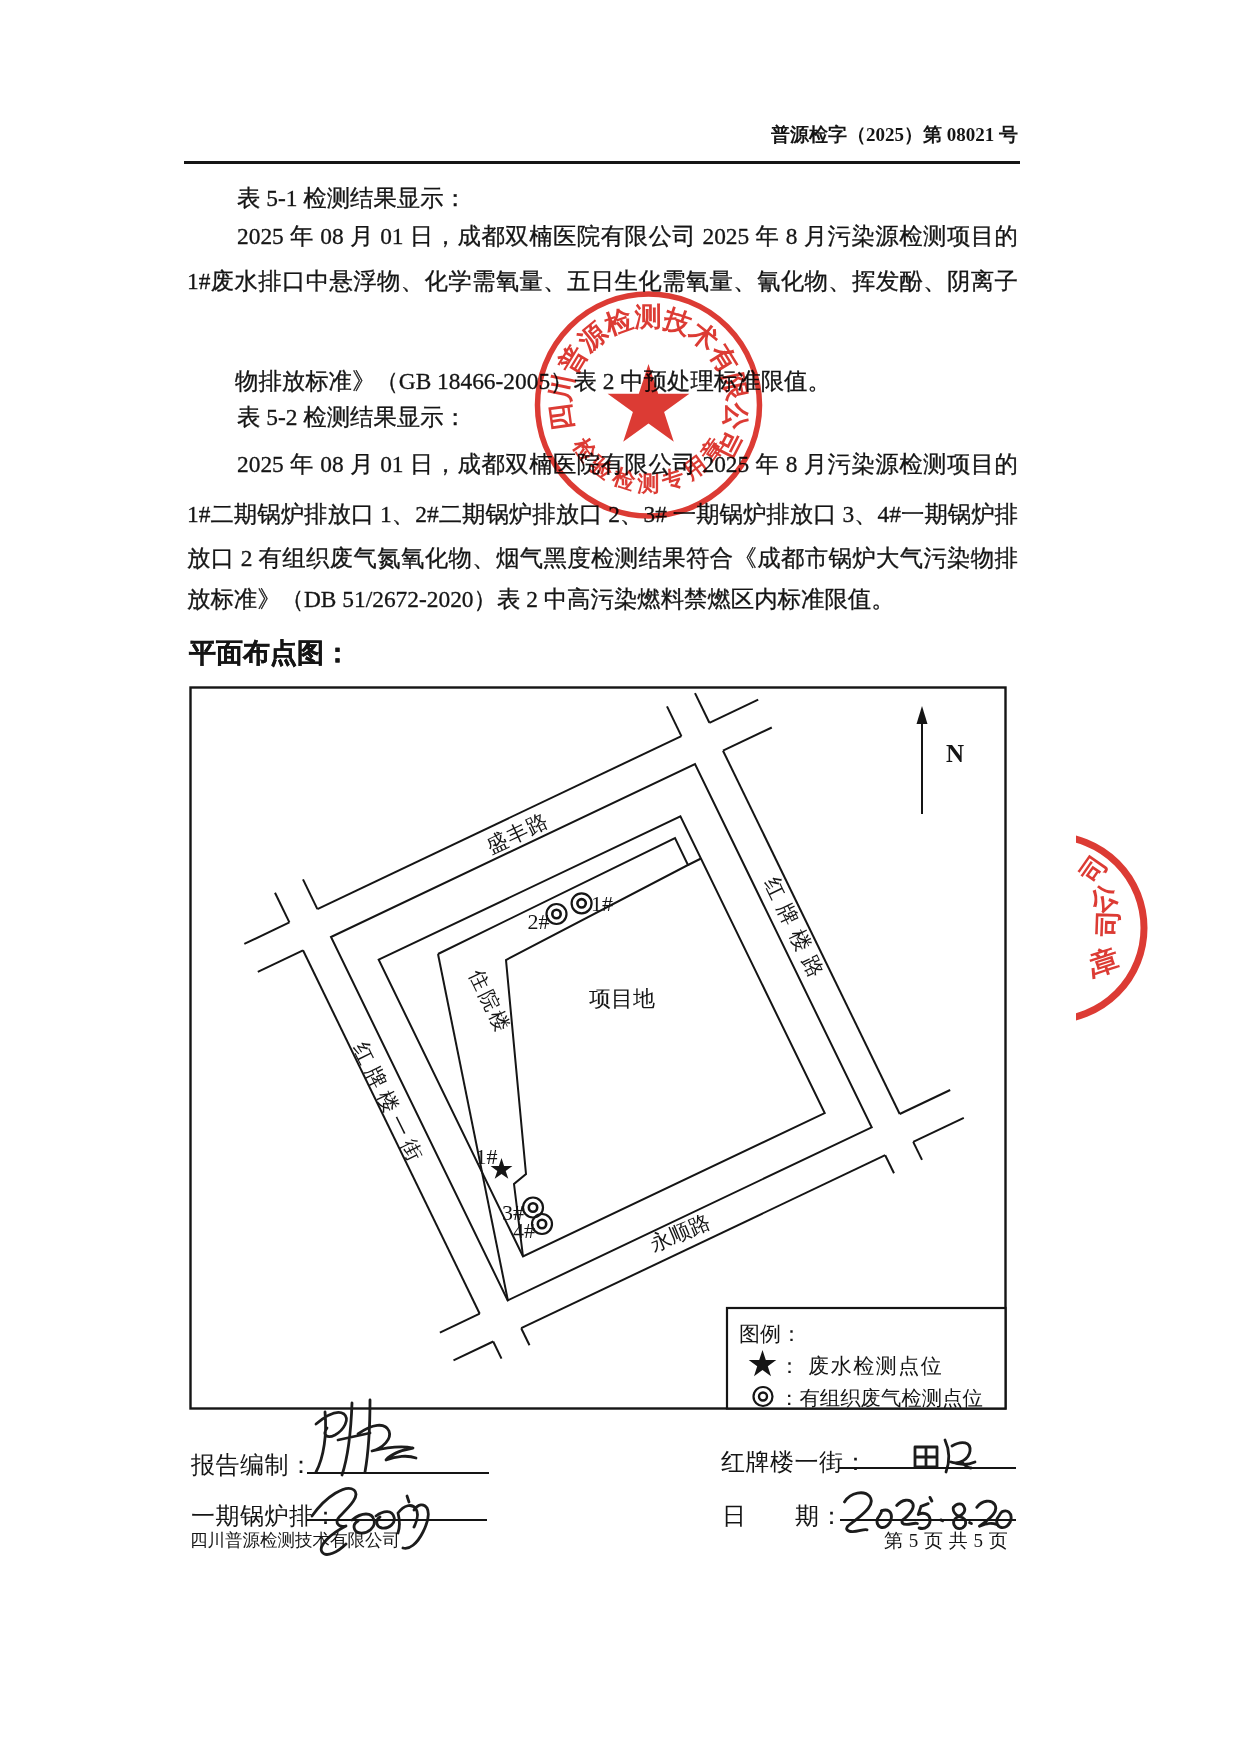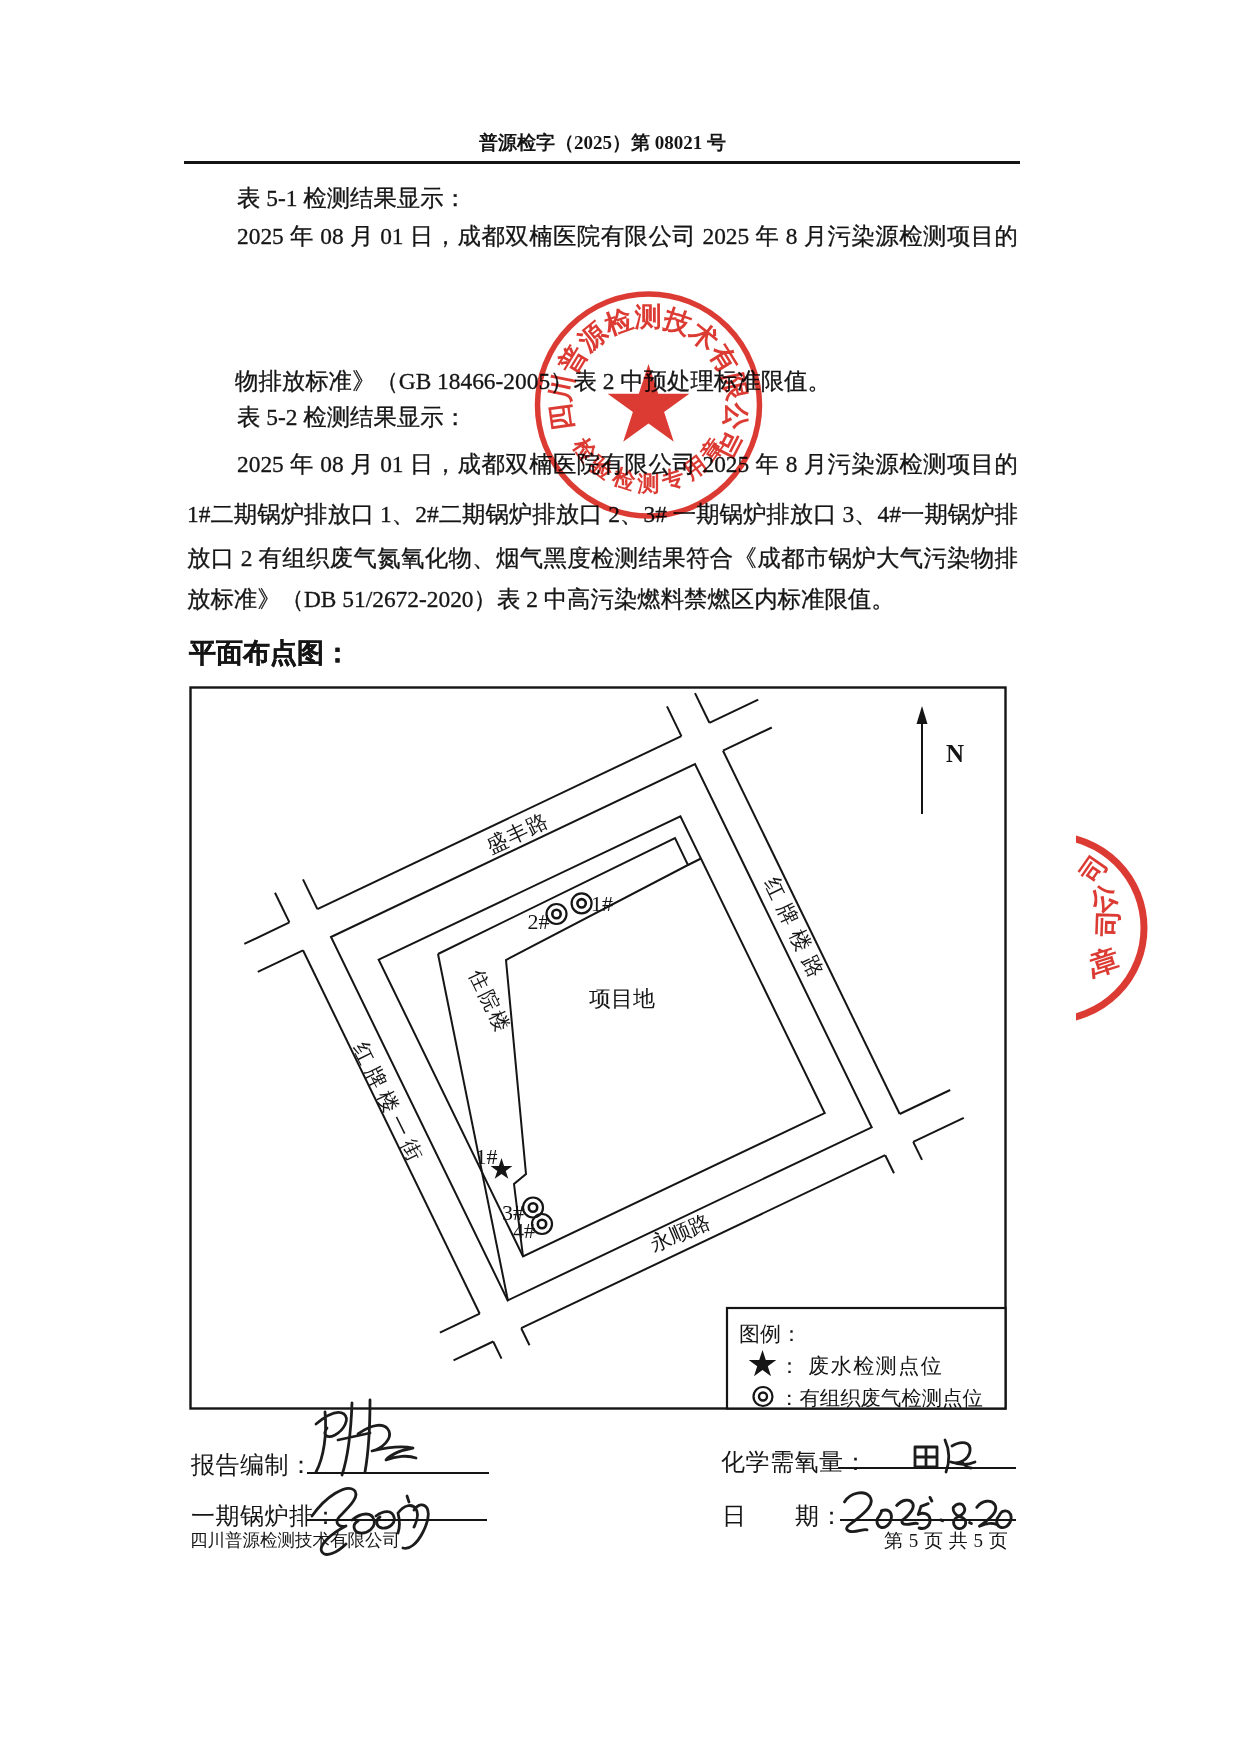--- a/index.html
+++ b/index.html
@@ -1,34 +1,35 @@
 <!DOCTYPE html>
 <html><head><meta charset="utf-8">
 <style>
 html,body{margin:0;padding:0;background:#fff}
 #page{position:relative;width:1239px;height:1754px;background:#fff;overflow:hidden;
   font-family:"Liberation Serif",serif;color:#151515}
 .bl{position:absolute;left:187px;width:831px;font-size:23.4px;line-height:32px;white-space:nowrap;-webkit-text-stroke:0.3px #151515}
 .bl[style*="justify"]{white-space:normal}
-.hdr{position:absolute;left:187px;top:130px;width:831px;text-align:center;font-size:19px;font-weight:bold}
+.hdr{position:absolute;left:187px;top:122px;width:831px;text-align:right;font-size:19px;font-weight:bold}
 .ft{position:absolute;font-size:24px;letter-spacing:0.5px}
 .ln{position:absolute;height:2px;background:#151515}
 svg text{font-family:"Liberation Serif",serif}
 </style></head>
 <body>
 <div id="page">
 
 <div class="hdr">普源检字（2025）第 08021 号</div>
 
 <div style="position:absolute;left:184px;top:161px;width:836px;height:3px;background:#151515"></div>
 
 <div class="bl " style="top:182px;padding-left:50px;width:781px;">表 5-1 检测结果显示：</div>
 
 <div class="bl " style="top:219.5px;padding-left:50px;width:781px;text-align:justify;text-align-last:justify;">2025 年 08 月 01 日，成都双楠医院有限公司 2025 年 8 月污染源检测项目的</div>
 
+<div class="bl " style="top:264.7px;text-align:justify;text-align-last:justify;">1#废水排口中悬浮物、化学需氧量、五日生化需氧量、氰化物、挥发酚、阴离子</div>
 
 
 <div class="bl " style="top:365px;margin-left:48px;">物排放标准》（GB 18466-2005）表 2 中预处理标准限值。</div>
 
 <div class="bl " style="top:401px;padding-left:50px;width:781px;">表 5-2 检测结果显示：</div>
 
 <div class="bl " style="top:448px;padding-left:50px;width:781px;text-align:justify;text-align-last:justify;">2025 年 08 月 01 日，成都双楠医院有限公司 2025 年 8 月污染源检测项目的</div>
 
 <div class="bl " style="top:497.5px;text-align:justify;text-align-last:justify;">1#二期锅炉排放口 1、2#二期锅炉排放口 2、3# 一期锅炉排放口 3、4#一期锅炉排</div>
 
@@ -212,21 +213,21 @@
 <path d="M 984 1524 l 2 1"></path>
 <path d="M 992 1507 c 6 -8 16 -9 20 -3 c 4 7 -3 14 -17 24 c 6 -3 14 -4 19 -2"></path>
 <path d="M 1020 1512 c 6 -3 11 1 10 8 c -1 7 -7 11 -12 9 c -5 -2 -5 -9 -1 -13 c 1 -2 2 -3 3 -4"></path>
 </g>
 </svg>
 
 <div class="ft" style="left:191px;top:1449px">报告编制：</div>
 
 <div class="ln" style="left:307px;top:1472px;width:182px"></div>
 
-<div class="ft" style="left:721px;top:1446px">化学需氧量：</div>
+<div class="ft" style="left:721px;top:1446px">红牌楼一街：</div>
 
 <div class="ln" style="left:838px;top:1467px;width:178px"></div>
 
 <div class="ft" style="left:191px;top:1500px">一期锅炉排：</div>
 
 <div class="ln" style="left:307px;top:1519px;width:180px"></div>
 
 <div class="ft" style="left:722px;top:1500px">日</div>
 <div class="ft" style="left:795px;top:1500px">期：</div>
 

